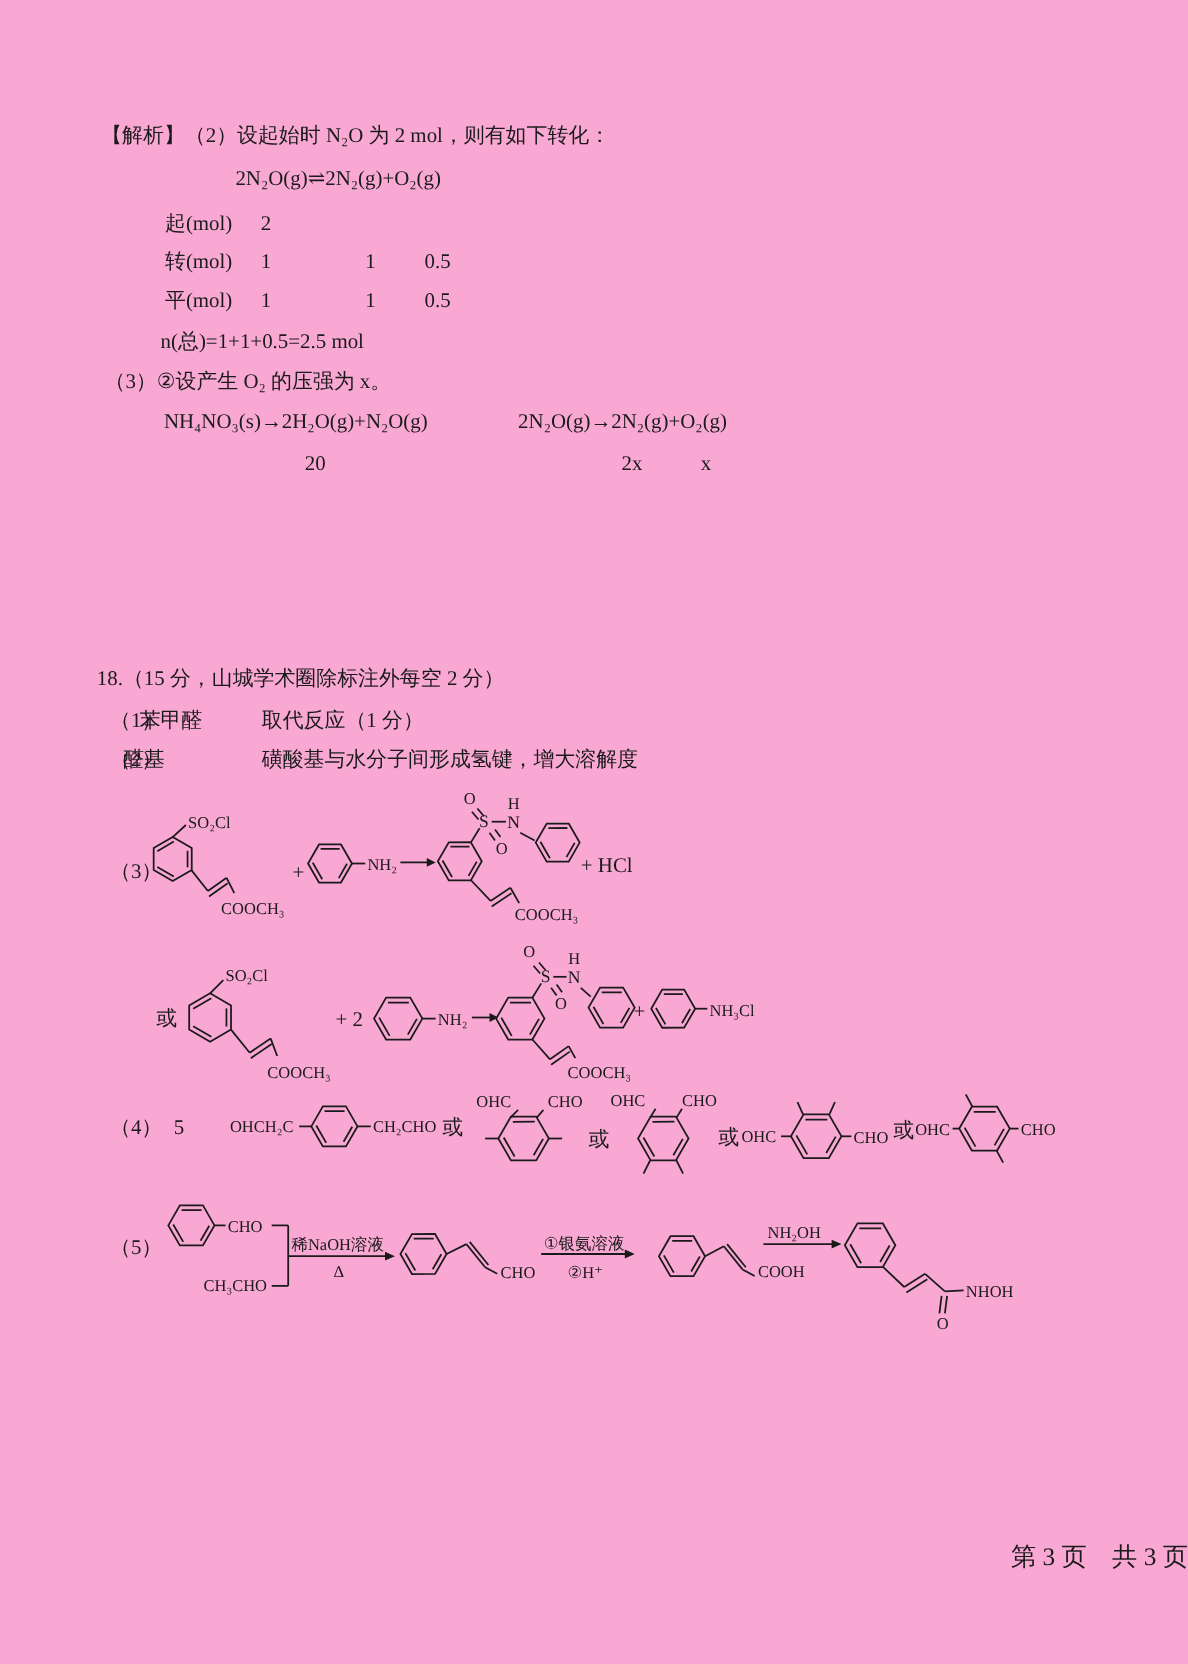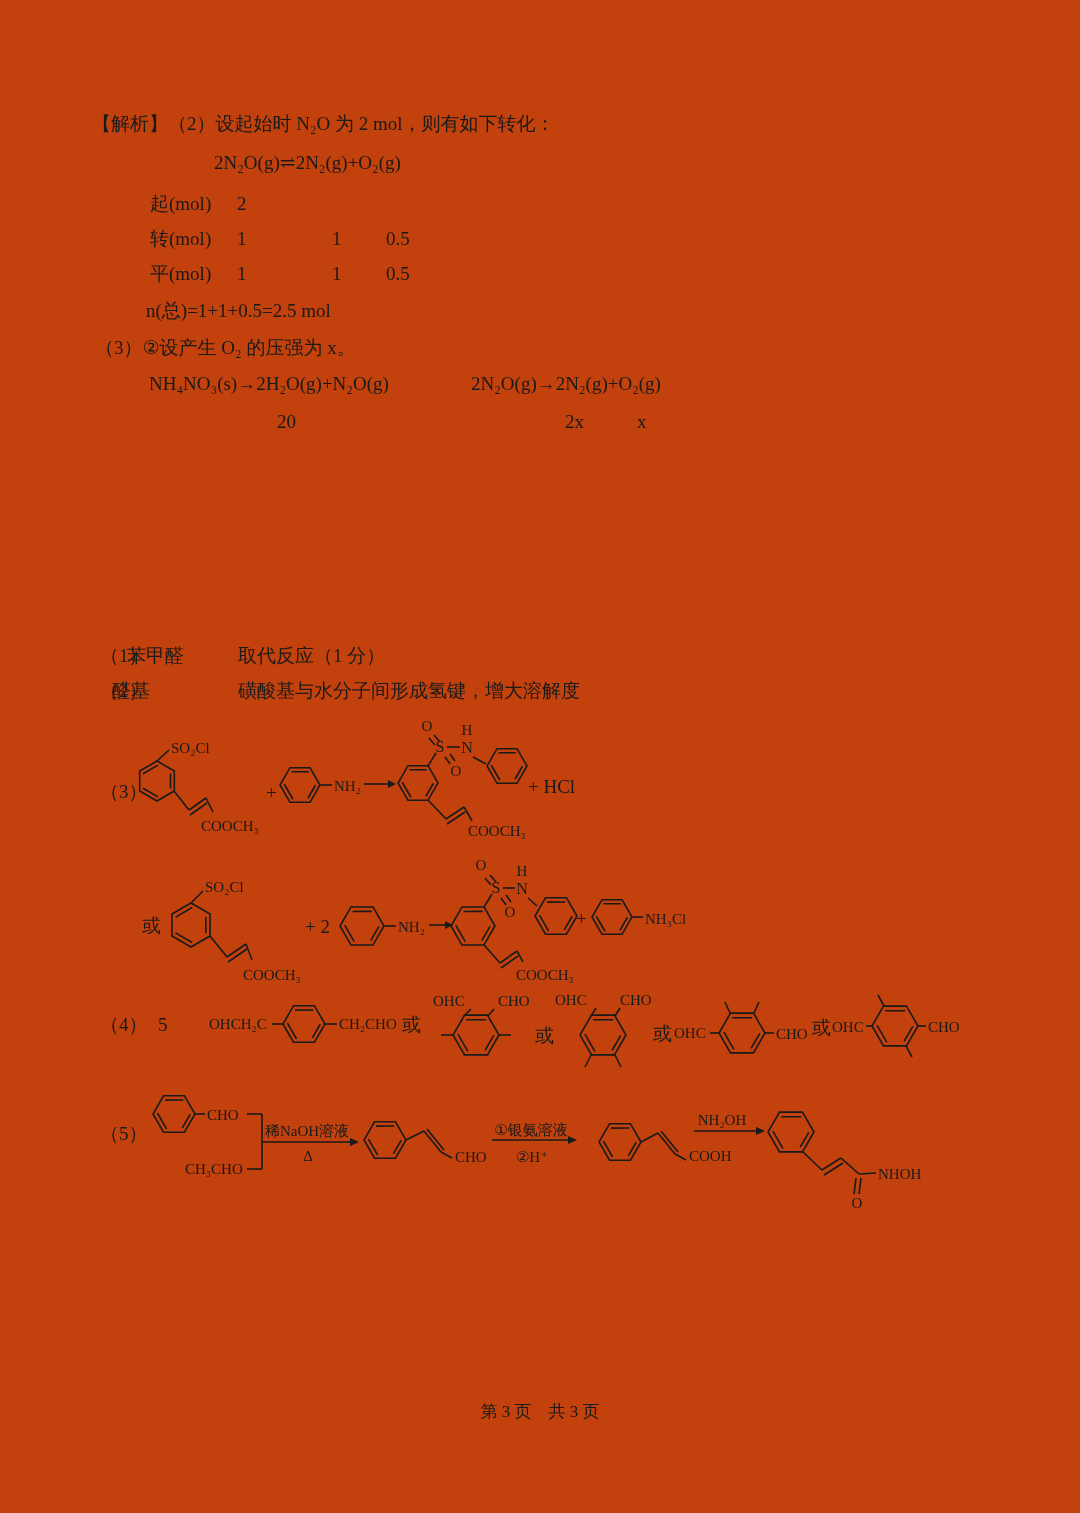--- a/index.html
+++ b/index.html
@@ -1,29 +1,29 @@
 <!DOCTYPE html>
 <html><head>
 <meta charset="utf-8">
 <style>
   html,body{margin:0;padding:0;background:#e8e8e8;}
   .page{
-    position:relative;width:1080px;height:1513px;background:#c2410c;
+    position:relative;width:1080px;height:1513px;background:#f9a8d4;
     font-family:"Liberation Serif","DejaVu Serif","DejaVu Sans",serif;
     color:#1a1a1a;overflow:hidden;margin:0 auto;
   }
   .t{position:absolute;font-size:19px;white-space:nowrap;line-height:1.25;}
   .t sub{font-size:12px;}
   svg.scheme{position:absolute;overflow:visible;}
   svg .bond{stroke:#1a1a1a;stroke-width:1.6;fill:none;}
   svg text{fill:#1a1a1a;font-size:15px;font-family:"Liberation Serif","DejaVu Serif","DejaVu Sans",serif;}
   svg text.f16{font-size:16px;}
   svg text.f19{font-size:19px;}
   svg .ah{fill:#1a1a1a;stroke:none;}
-  .footer{position:absolute;left:0;width:1080px;text-align:center;top:1400px;font-size:17px;}
+  .footer{position:absolute;left:0;width:1080px;text-align:right;top:1400px;font-size:23px;}
 </style>
 </head>
 <body>
 
 <div class="page">
 
   <svg width="0" height="0" style="position:absolute">
     <defs>
       <g id="benz">
         <polygon class="bond" vector-effect="non-scaling-stroke" points="0,-20 17.3,-10 17.3,10 0,20 -17.3,10 -17.3,-10"></polygon>
@@ -55,20 +55,21 @@
   <span class="t" style="left:95px;top:336px">（3）②设产生 O₂ 的压强为 x。</span>
   <span class="t" style="left:149px;top:372px">NH₄NO₃(s)→2H₂O(g)+N₂O(g)</span>
   <span class="t" style="left:471px;top:372px">2N₂O(g)→2N₂(g)+O₂(g)</span>
 
   <span class="t" style="left:277px;top:410px">20</span>
   <span class="t" style="left:565px;top:410px">2x</span>
   <span class="t" style="left:637px;top:410px">x</span>
 
 
 
+  <span class="t" style="left:88px;top:606px">18.（15 分，山城学术圈除标注外每空 2 分）</span>
   <span class="t" style="left:100px;top:644px">（1）</span>
   <span class="t" style="left:127px;top:644px">苯甲醛</span>
   <span class="t" style="left:238px;top:644px">取代反应（1 分）</span>
   <span class="t" style="left:100px;top:679px">（2）</span>
   <span class="t" style="left:112px;top:679px">醛基</span>
   <span class="t" style="left:238px;top:679px">磺酸基与水分子间形成氢键，增大溶解度</span>
 
   <svg class="scheme" style="left:95px;top:712px" width="500" height="148" viewBox="95 712 500 148">
     <text class="f19" x="100" y="798">（3）</text>
 

